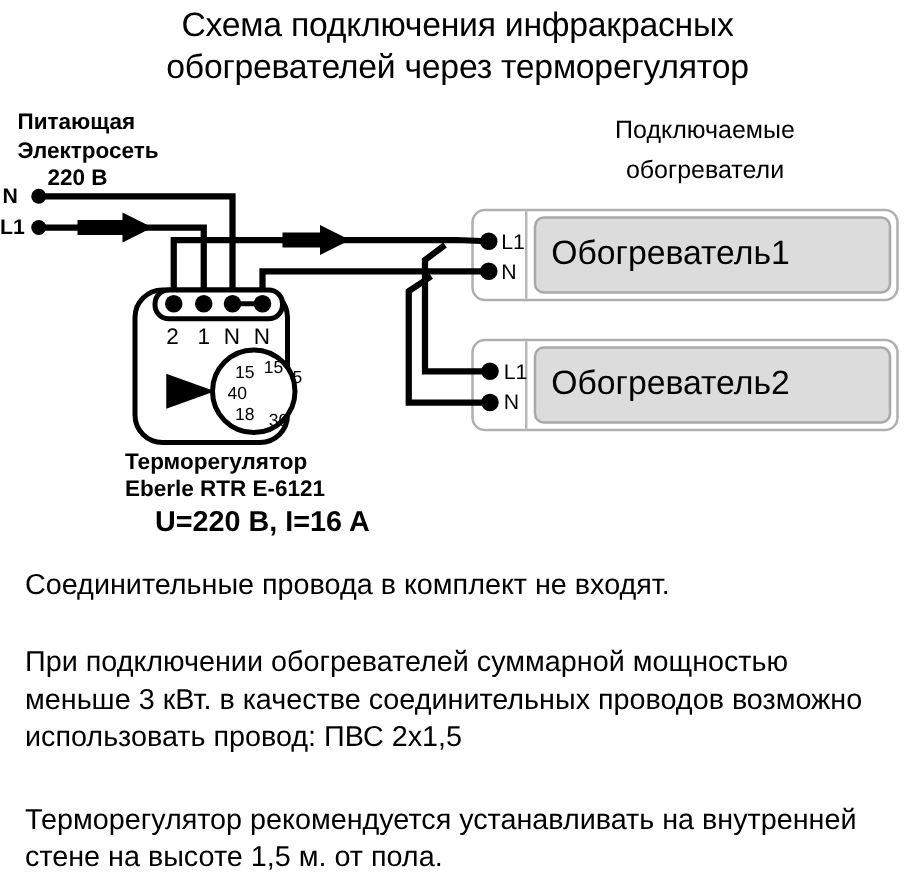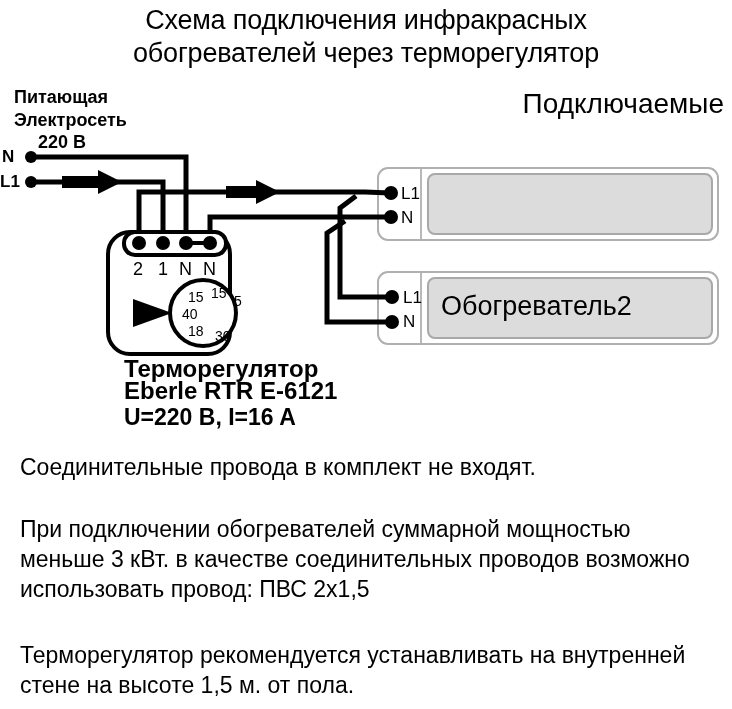--- a/index.html
+++ b/index.html
@@ -52,22 +52,22 @@
     left: 38px;
     top: 132px;
     font-size: 18px;
     font-weight: bold;
   }
   .heaters-heading {
     position: absolute;
     left: 404px;
     top: 88px;
     width: 320px;
-    text-align: right;
-    font-size: 28px;
+    text-align: center;
+    font-size: 20px;
     line-height: 32px;
   }
   .node-label {
     position: absolute;
     font-size: 17px;
     font-weight: bold;
   }
   .heater-caption {
     position: absolute;
     font-size: 27px;
@@ -77,24 +77,23 @@
   .term-letter {
     position: absolute;
     font-size: 17px;
     font-weight: 400;
     line-height: 17px;
   }
   .thermo-name {
     position: absolute;
     left: 100px;
     top: 358px;
-    font-size: 24px;
+    font-size: 18px;
     font-weight: bold;
     line-height: 22px;
-    margin-left: 24px;
   }
   .thermo-rating {
     position: absolute;
     left: 124px;
     top: 404px;
     font-size: 23px;
     font-weight: bold;
     white-space: nowrap;
   }
   .dial-num {
@@ -129,20 +128,21 @@
   </div>
 
   <div class="supply-label">
     <span>Питающая</span><br>
     <span>Электросеть</span>
   </div>
   <div class="supply-volt">220 В</div>
 
   <div class="heaters-heading">
     <span>Подключаемые</span><br>
+    <span>обогреватели</span>
   </div>
 
   <svg class="diagram" viewBox="0 0 732 709">
 
     <rect x="378" y="168" rx="10" ry="10" width="340" height="72" fill="#ffffff" stroke="#b0b0b0" stroke-width="2"></rect>
 
     <rect x="428" y="174" rx="7" ry="7" width="284" height="60" fill="#dcdcdc" stroke="#a8a8a8" stroke-width="2"></rect>
 
     <line x1="421" y1="169" x2="421" y2="239" stroke="#b8b8b8" stroke-width="2"></line>
 
@@ -212,20 +212,21 @@
   <div class="dial-num" style="left:203px; top:328px;text-align:center;">30</div>
 
   <div class="thermo-name">
     <span>Терморегулятор</span><br>
     <span>Eberle RTR E-6121</span>
   </div>
   <div class="thermo-rating">U=220 B, I=16 A</div>
 
   <div class="term-letter" style="left:401px; top:185px;">L1</div>
   <div class="term-letter" style="left:401px; top:209px;">N</div>
+  <div class="heater-caption" style="left:441px; top:187px;">Обогреватель1</div>
 
   <div class="term-letter" style="left:403px; top:289px;">L1</div>
   <div class="term-letter" style="left:403px; top:313px;">N</div>
   <div class="heater-caption" style="left:441px; top:291px;">Обогреватель2</div>
 
   <div class="note note-1">Соединительные провода в комплект не входят.</div>
   <div class="note note-2">При подключении обогревателей суммарной мощностью меньше 3 кВт. в качестве соединительных проводов возможно использовать провод: ПВС 2х1,5</div>
   <div class="note note-3">Терморегулятор рекомендуется устанавливать на внутренней стене на высоте 1,5 м. от пола.</div>
 
 </div>

